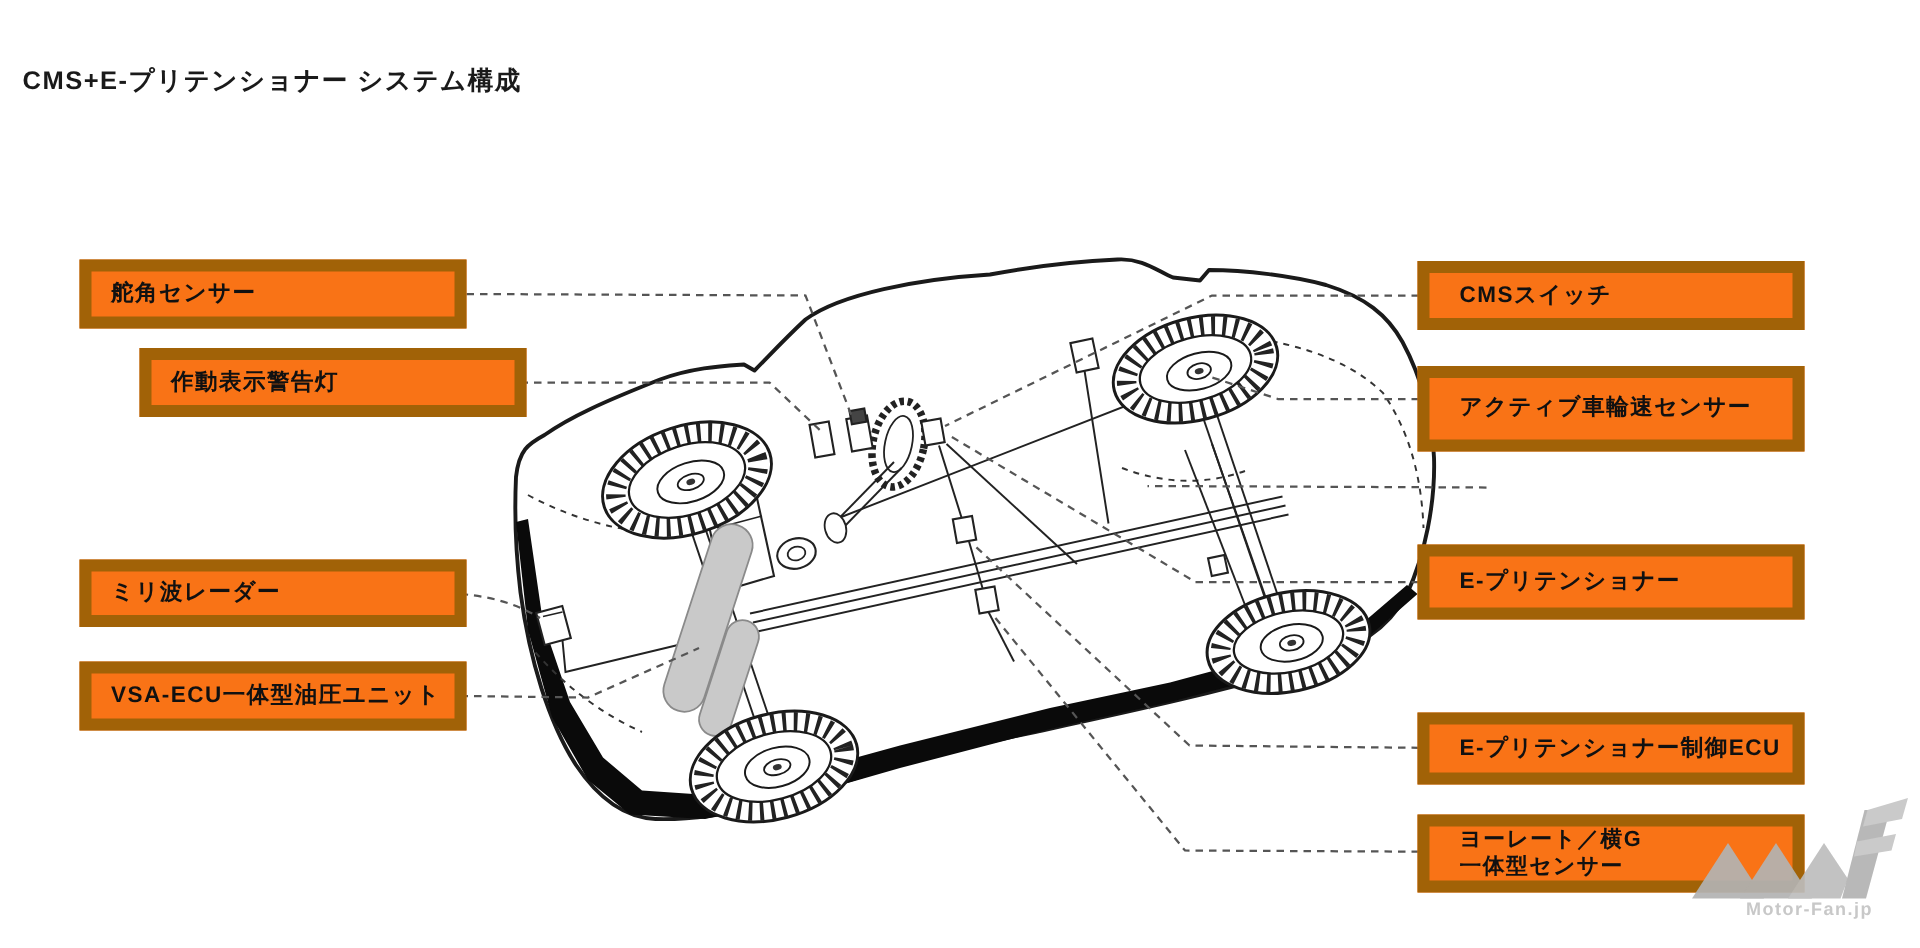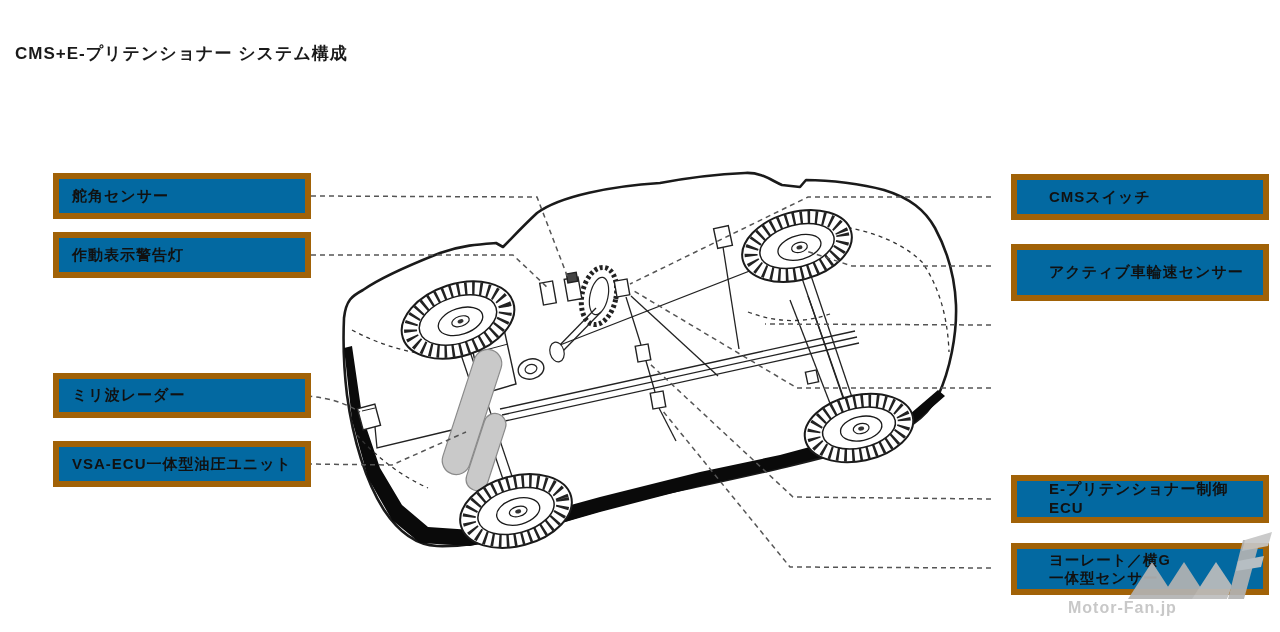--- a/index.html
+++ b/index.html
@@ -1,31 +1,31 @@
 <!DOCTYPE html>
 <html><head>
 <meta charset="utf-8">
 <style>
   html,body{margin:0;padding:0;background:#fff;}
   #stage{position:relative;width:1280px;height:632px;background:#ffffff;overflow:hidden;
          font-family:"Liberation Sans","DejaVu Sans",sans-serif;border-radius:32px;}
   #page-title{position:absolute;left:15px;top:42px;font-size:17px;font-weight:bold;color:#1a1a1a;letter-spacing:1px;}
   #diagram-svg{position:absolute;left:0;top:0;z-index:0;}
-  .box{position:absolute;width:258px;background:#0369a1;border:6px solid #a16207;box-sizing:border-box;
+  .box{position:absolute;width:258px;background:#f97316;border:8px solid #a16207;box-sizing:border-box;
        display:flex;align-items:center;color:#111;font-weight:bold;font-size:15px;letter-spacing:1px;
        white-space:pre-line;line-height:1.25;z-index:1;}
   .box.l{left:53px;padding-left:13px;}
-  .box.r{left:1011px;padding-left:32px;}
-  #lb0{top:173px;height:46px;} #lb1{top:232px;height:46px;}
+  .box.r{left:945px;padding-left:20px;}
+  #lb0{top:173px;height:46px;} #lb1{top:232px;height:46px;margin-left:40px;}
   #lb2{top:373px;height:45px;} #lb3{top:441px;height:46px;}
   #rb0{top:174px;height:46px;} #rb1{top:244px;height:57px;}
   #rb2{top:303px;height:46px;} #rb3{top:363px;height:50px;}
   #rb4{top:475px;height:48px;} #rb5{top:543px;height:52px;font-size:14.5px;}
   #logo-svg{position:absolute;left:0;top:0;z-index:2;pointer-events:none;}
-  #wm-text{position:absolute;left:1068px;top:599px;z-index:2;font-size:16px;letter-spacing:1px;
+  #wm-text{position:absolute;left:1164px;top:599px;z-index:2;font-size:12px;letter-spacing:1px;
            color:#c8c8c8;font-weight:bold;}
 </style>
 </head>
 <body>
 
 <div id="stage">
 
   <div id="page-title">CMS+E-プリテンショナー システム構成</div>
 
   <svg id="diagram-svg" width="1280" height="632" viewBox="0 0 1280 632">
@@ -166,20 +166,21 @@
     </g>
   </svg>
 
   <div class="box l" id="lb0">舵角センサー</div>
   <div class="box l" id="lb1">作動表示警告灯</div>
   <div class="box l" id="lb3">VSA-ECU一体型油圧ユニット</div>
   <div class="box l" id="lb2">ミリ波レーダー</div>
 
   <div class="box r" id="rb0">CMSスイッチ</div>
   <div class="box r" id="rb1">アクティブ車輪速センサー</div>
+  <div class="box r" id="rb3">E-プリテンショナー</div>
   <div class="box r" id="rb5">ヨーレート／横G
 一体型センサー</div>
   <div class="box r" id="rb4">E-プリテンショナー制御ECU</div>
 
   <svg id="logo-svg" width="1280" height="632" viewBox="0 0 1280 632">
     <g opacity="0.92">
       <path d="M 1128,599 L 1152,562 L 1176,599 Z" fill="#b3b3b3"></path>
       <path d="M 1160,599 L 1184,562 L 1208,599 Z" fill="#b3b3b3"></path>
       <path d="M 1192,599 L 1216,562 L 1232,586 L 1227,599 Z" fill="#bdbdbd"></path>
       <path d="M 1228,599 L 1243,540 L 1260,540 L 1244,599 Z" fill="#b3b3b3"></path>

